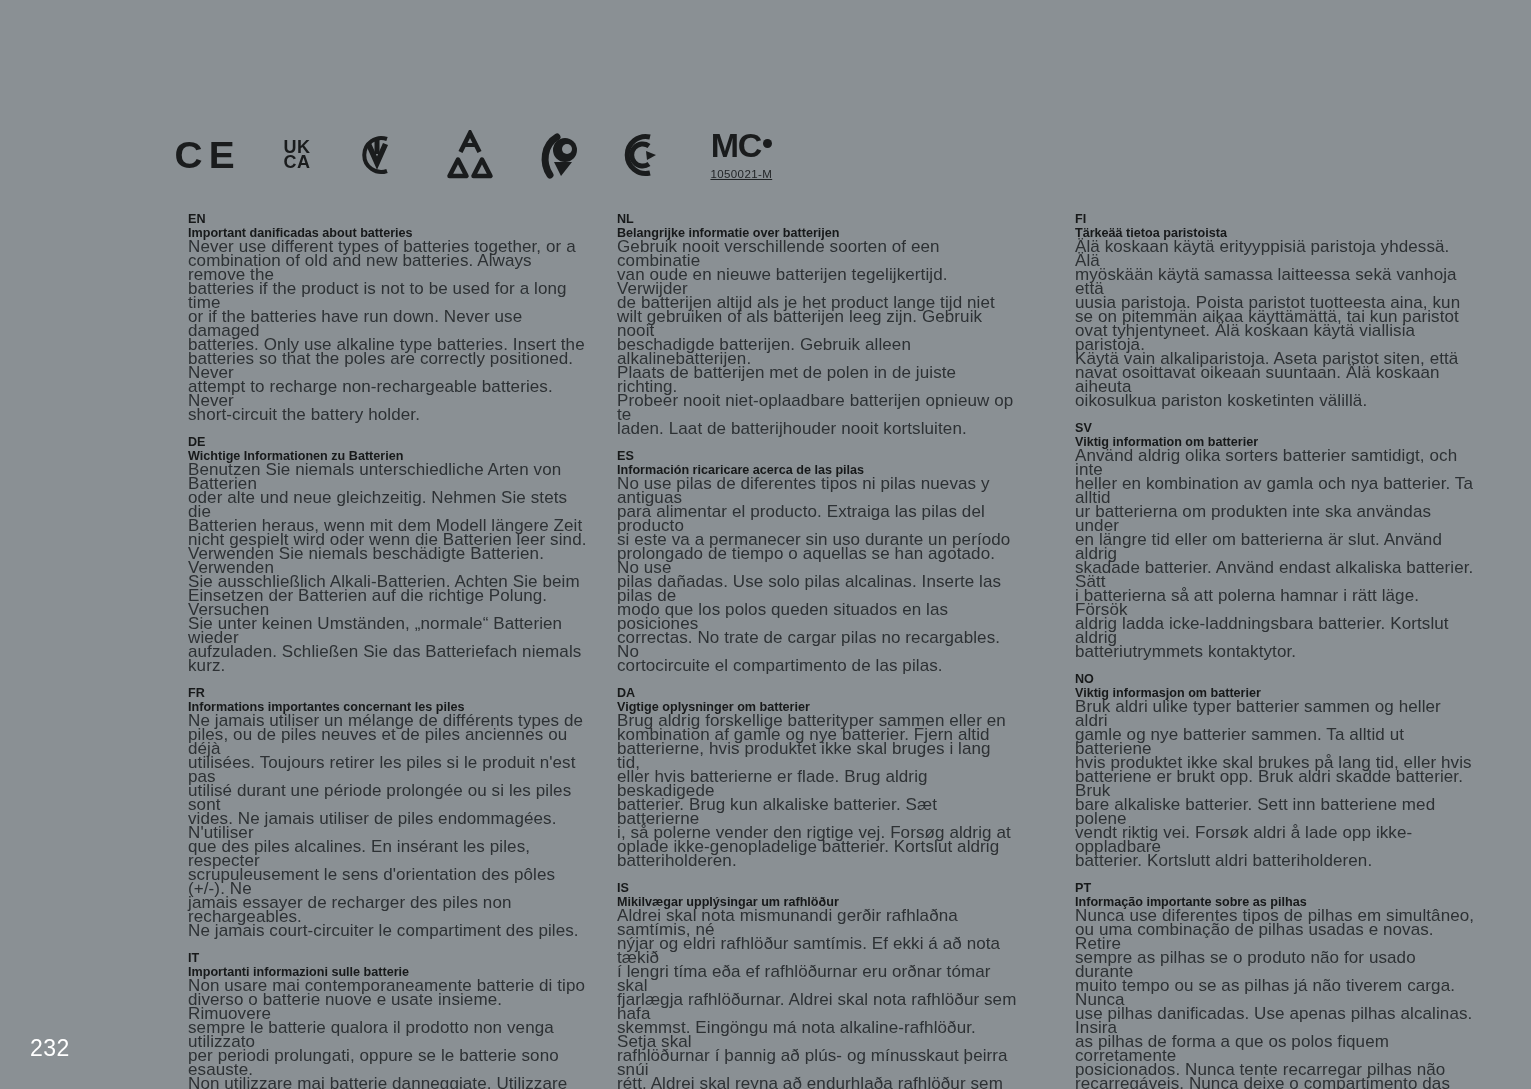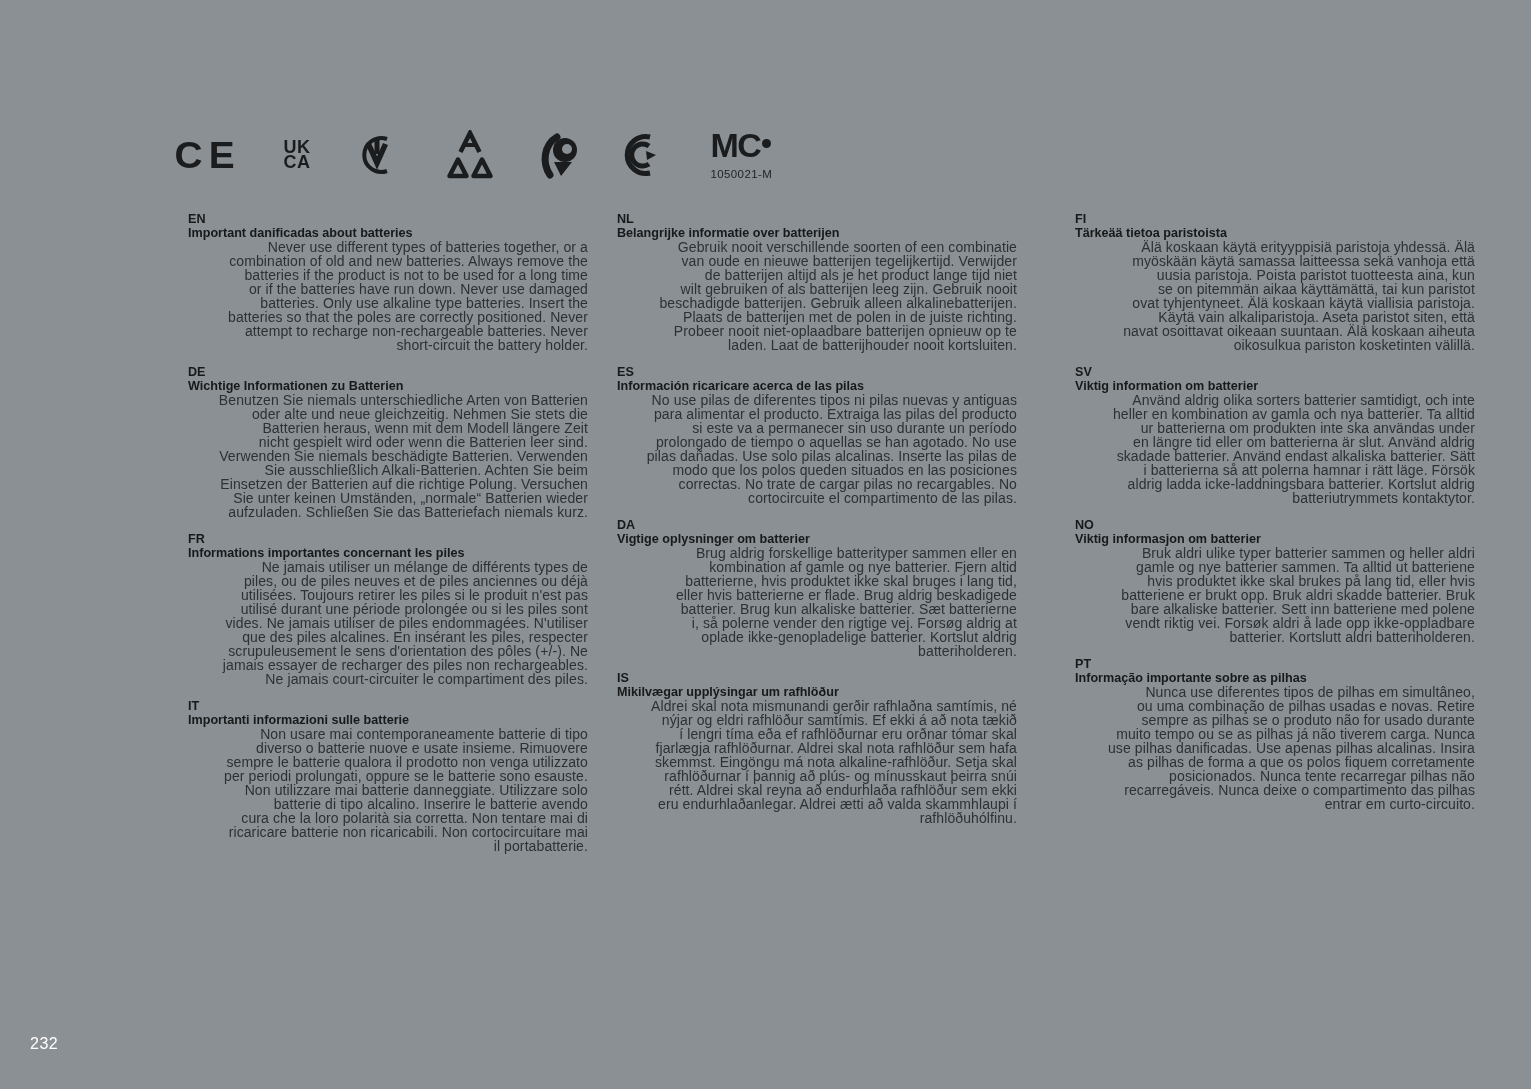--- a/index.html
+++ b/index.html
@@ -18,42 +18,42 @@
   }
   .logo{display:flex;align-items:center;justify-content:center;}
   .logo-ce{
     font-size:37px;font-weight:700;letter-spacing:6px;
     line-height:1;transform:scaleX(1.05);
   }
   .logo-ukca{
     display:flex;flex-direction:column;align-items:flex-end;
     font-weight:700;font-size:18px;line-height:15px;letter-spacing:0.5px;
   }
-  .logo-mc{display:flex;flex-direction:column;align-items:flex-start;}
+  .logo-mc{display:flex;flex-direction:column;align-items:center;}
   .mc-top{display:flex;align-items:flex-start;}
   .mc-label{font-size:34px;font-weight:700;letter-spacing:-1.5px;line-height:30px;}
   .mc-dot{width:9px;height:9px;border-radius:50%;background:#1a1c1d;margin-left:2px;margin-top:9px;}
-  .mc-num{font-size:11.5px;font-weight:400;letter-spacing:0.4px;margin-top:8px;color:#1f2224;}
+  .mc-num{font-size:11.5px;font-weight:400;letter-spacing:0.4px;margin-top:8px;color:#1f2224;text-decoration:underline;}
   svg{display:block;}
   
   .col{position:absolute;top:212px;width:400px;}
   .col-1{left:188px;}
   .col-2{left:617px;}
   .col-3{left:1075px;}
   .sec{margin:0 0 13px 0;}
   .lang{font-weight:700;font-size:12.6px;line-height:14px;color:#17191a;}
   .title{font-weight:700;font-size:12.6px;line-height:14px;color:#17191a;margin:0;}
   .body{
-    font-size:14px;line-height:14px;margin:0;
-    color:#2d3134;white-space:pre-line;letter-spacing:0.1px;text-align:right;
+    font-size:17px;line-height:14px;margin:0;
+    color:#2d3134;white-space:pre-line;letter-spacing:0.1px;
   }
   
   .pagenum{
     position:absolute;left:30px;top:1035px;
-    color:#ffffff;font-size:16px;font-weight:500;letter-spacing:0.5px;
+    color:#ffffff;font-size:23px;font-weight:500;letter-spacing:0.5px;
   }
 </style>
 </head>
 <body>
 
 <div>
 
   <div class="logos">
     <div class="logo logo-ce">CE</div>
 

